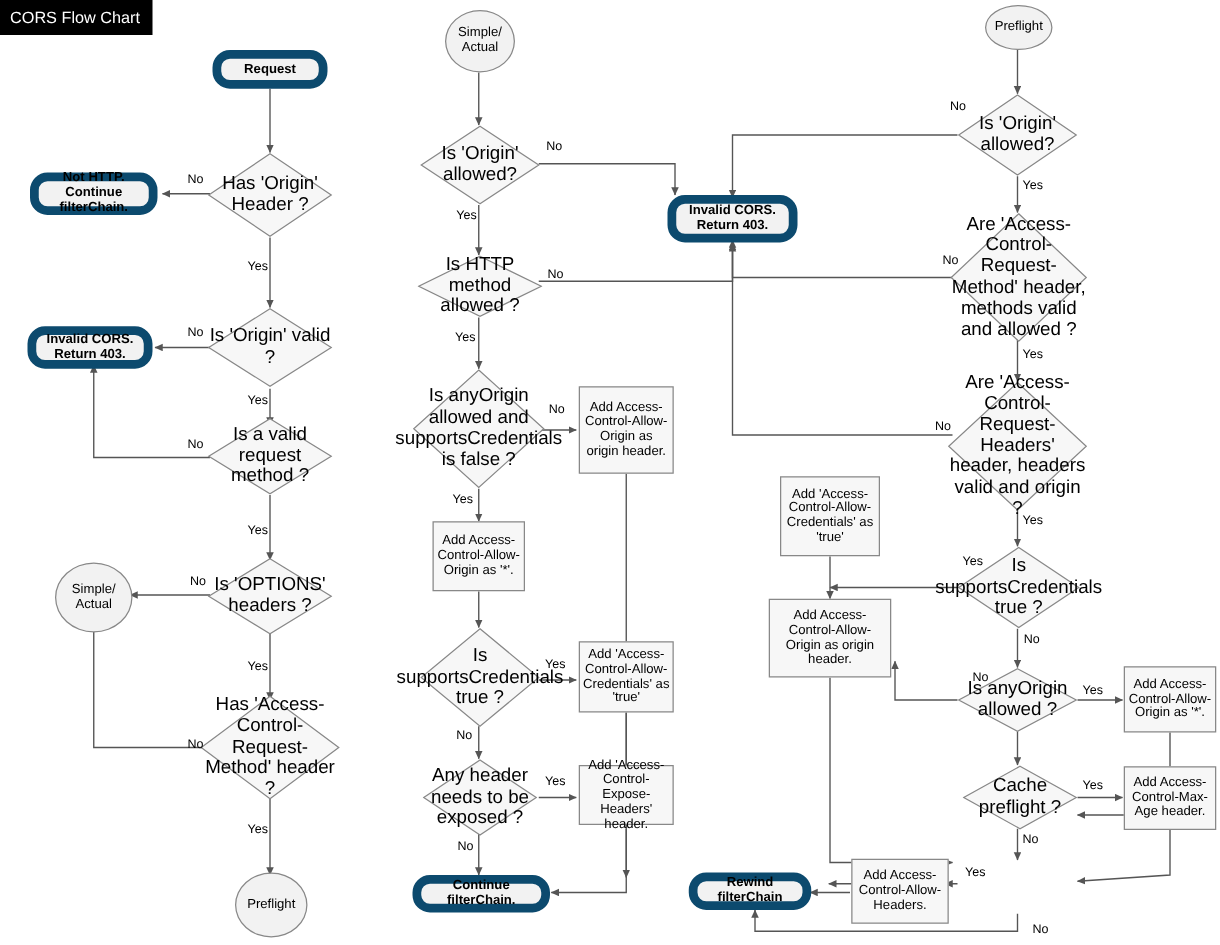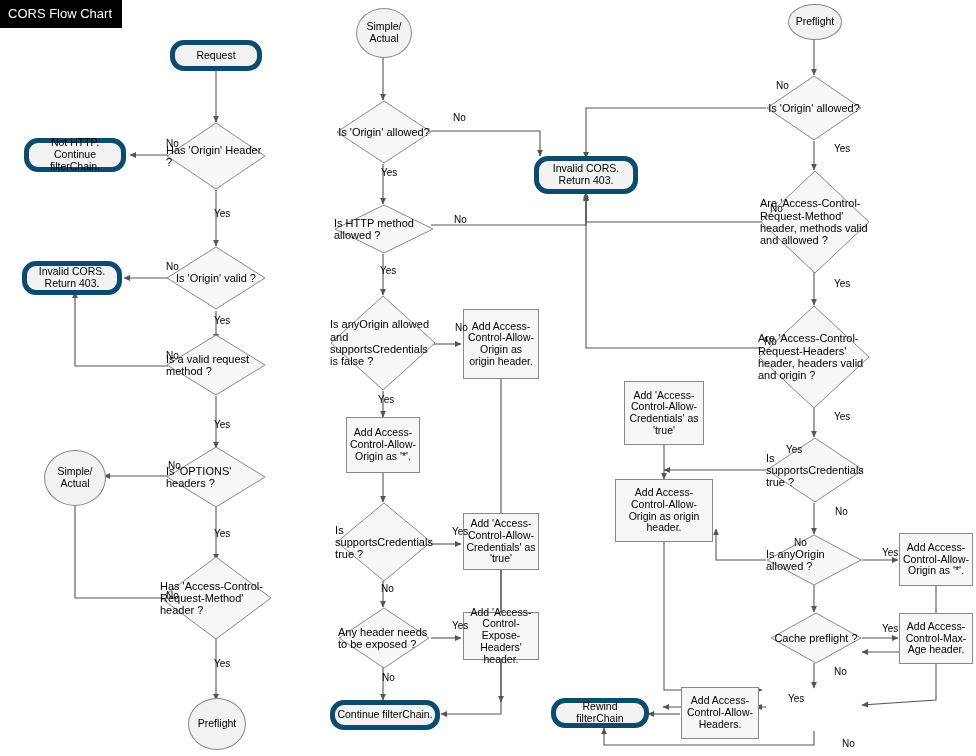--- a/index.html
+++ b/index.html
@@ -8,29 +8,29 @@
     font-family:"Liberation Sans", sans-serif;
     -webkit-font-smoothing:antialiased;
   }
   #canvas{position:absolute;left:0;top:0;width:976px;height:756px;overflow:hidden;}
   svg.edges{position:absolute;left:0;top:0;width:976px;height:756px;pointer-events:none;}
 
   .node{position:absolute;box-sizing:border-box;display:flex;align-items:center;justify-content:center;text-align:center;line-height:1.12;color:#000;}
   .node span{display:block;padding:0 2px;}
 
   .rect{background:#f7f7f7;border:1px solid #888;font-size:10.5px;}
-  .term{background:#f2f2f2;border:5px solid #0c4a6e;border-radius:14px;font-size:10.5px;}
+  .term{background:#f2f2f2;border:7px solid #0c4a6e;border-radius:14px;font-size:10.5px;font-weight:bold;}
   .ellipse{background:#f2f2f2;border:1px solid #888;border-radius:50%;font-size:10.5px;}
   .diamond-wrap{position:absolute;}
   .diamond-wrap .dshape{position:absolute;left:0;top:0;width:100%;height:100%;}
-  .diamond-wrap .dtext{position:absolute;left:0;top:0;width:100%;height:100%;display:flex;align-items:center;justify-content:center;font-size:11px;line-height:1.12;color:#000;}
+  .diamond-wrap .dtext{position:absolute;left:0;top:0;width:100%;height:100%;display:flex;align-items:center;justify-content:center;text-align:center;font-size:15px;line-height:1.12;color:#000;}
 
   .title{position:absolute;left:0;top:0;background:#000;color:#fff;font-size:13px;padding:6px 10px 7px 8px;}
 
-  .elabel{position:absolute;font-size:10px;color:#000;white-space:nowrap;margin-left:16px;}
+  .elabel{position:absolute;font-size:10px;color:#000;white-space:nowrap;}
 </style>
 </head>
 <body>
 
 <div id="canvas">
 
   <svg class="edges" xmlns="http://www.w3.org/2000/svg">
     <defs>
       <marker id="ah" markerWidth="8" markerHeight="8" refX="6.2" refY="3" orient="auto" markerUnits="userSpaceOnUse">
         <path d="M0,0 L6.6,3 L0,6 z" fill="#555"></path>

